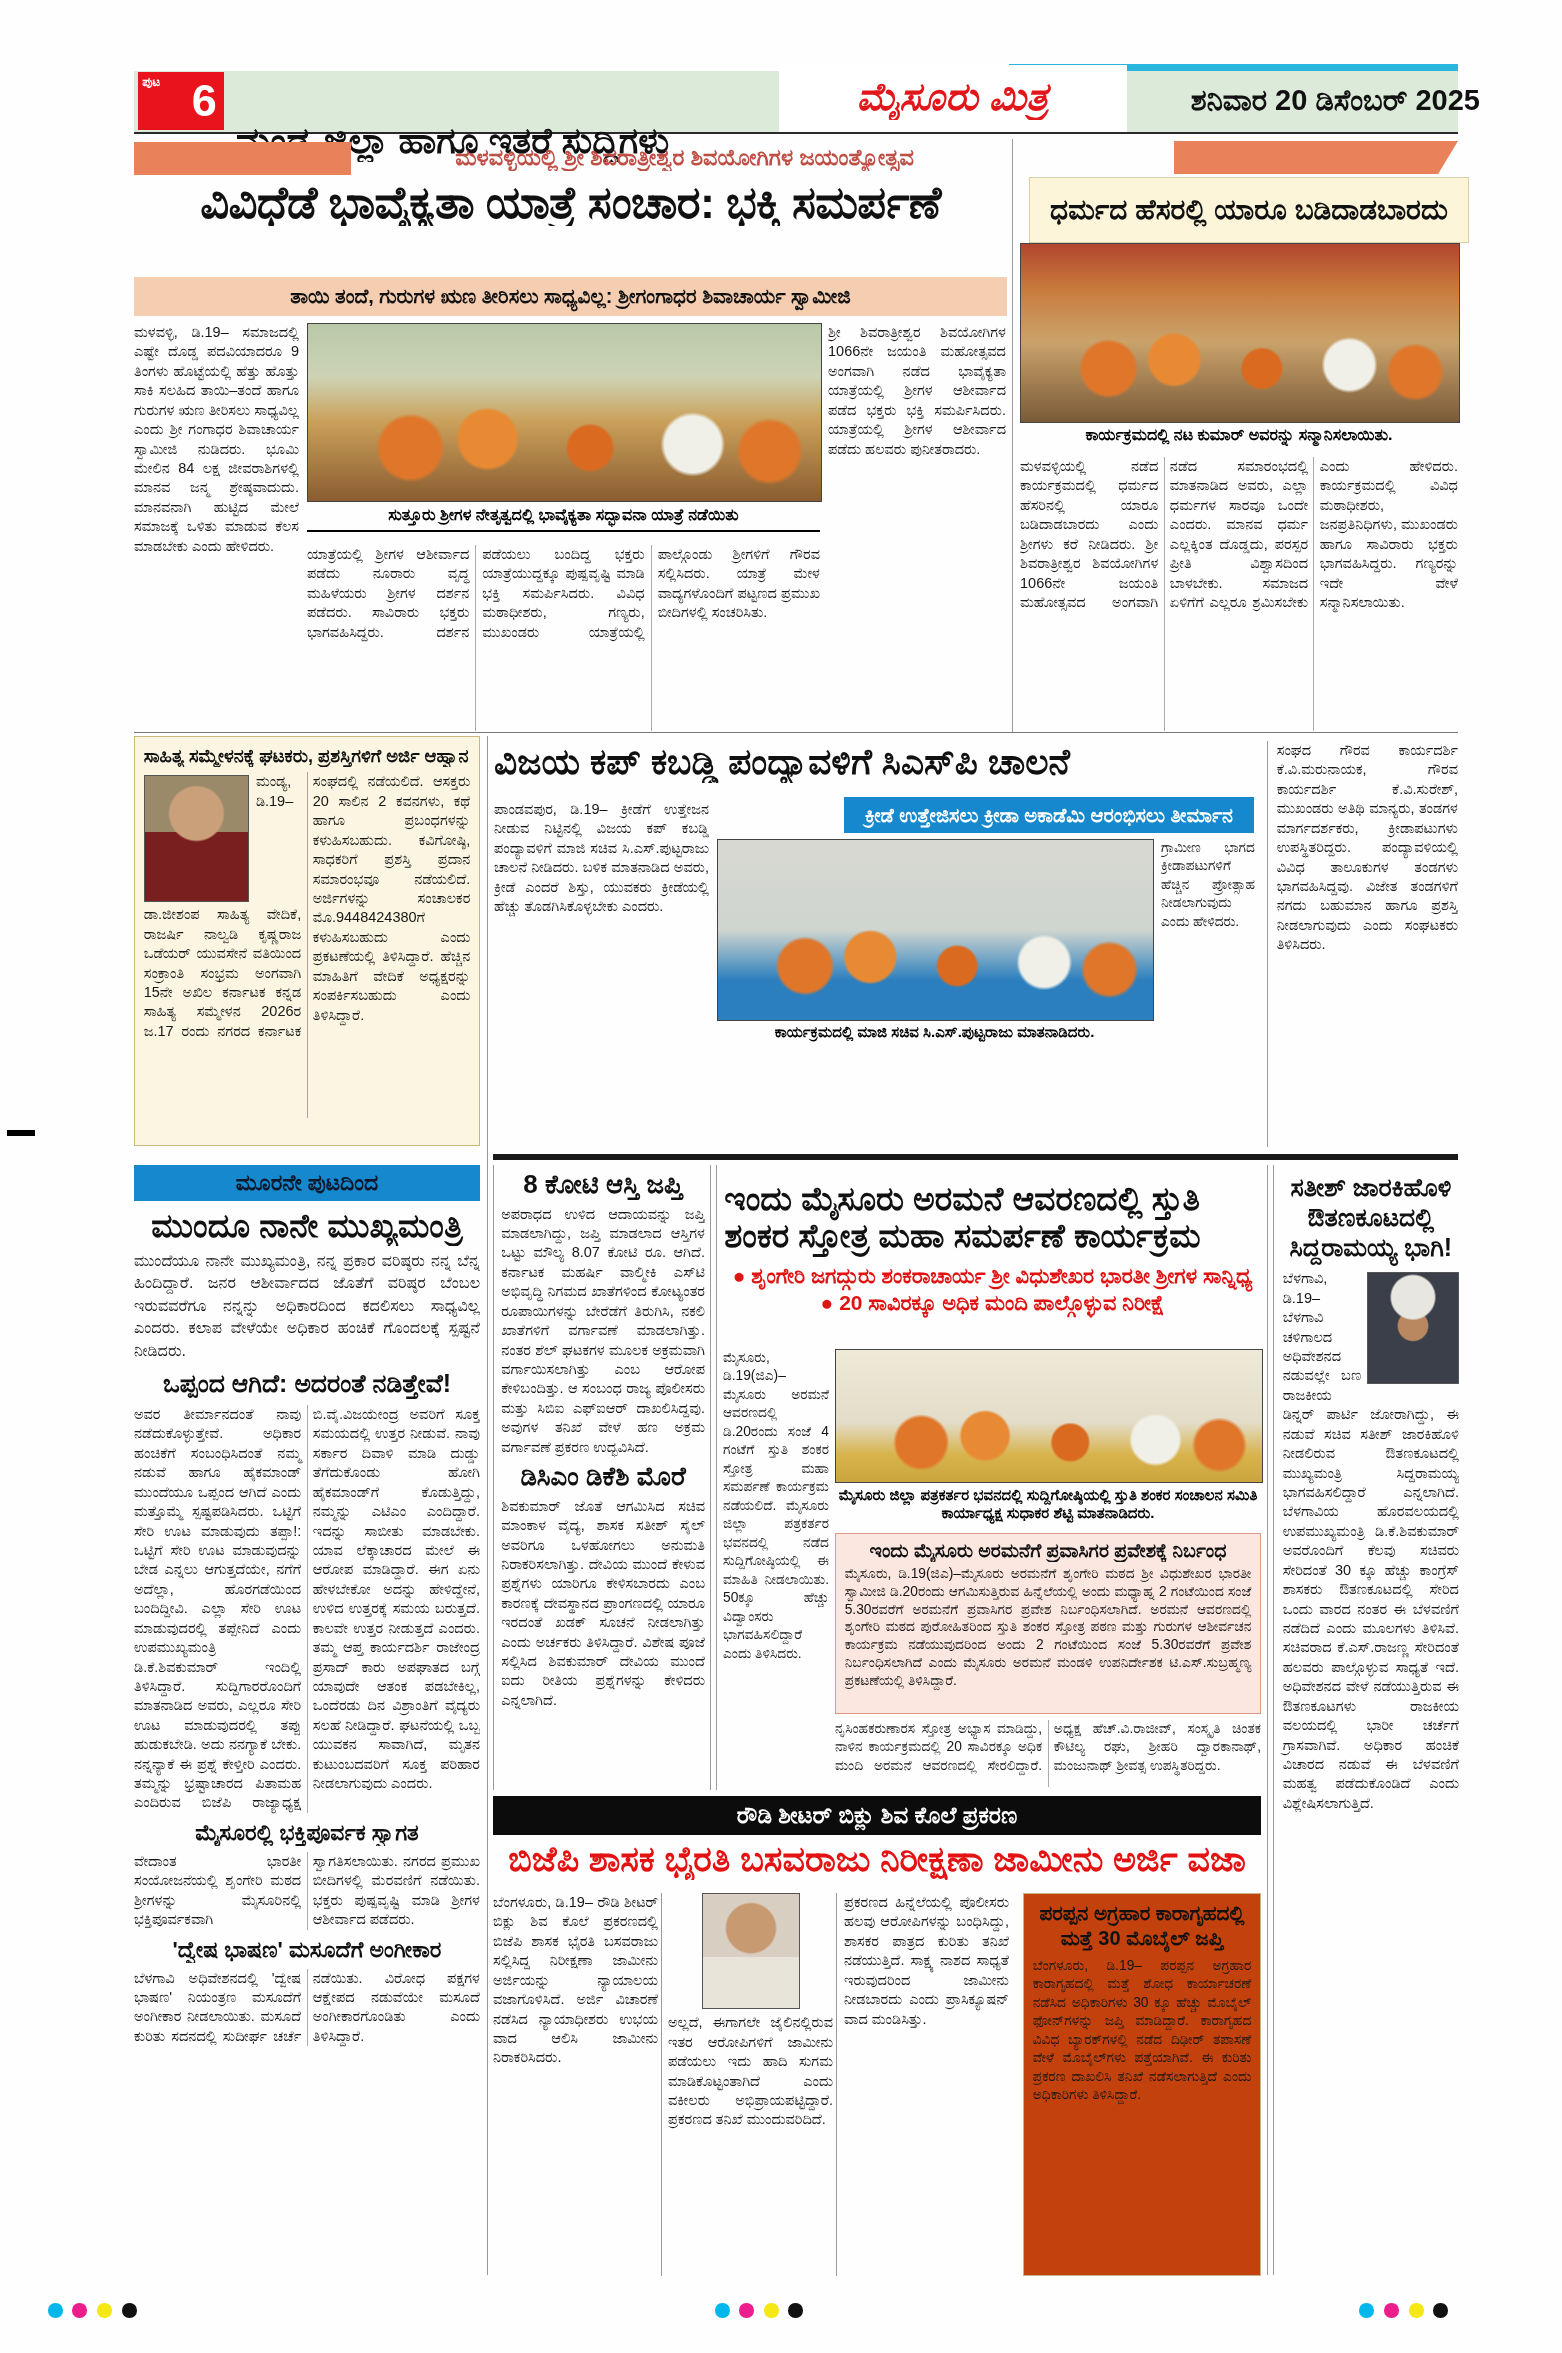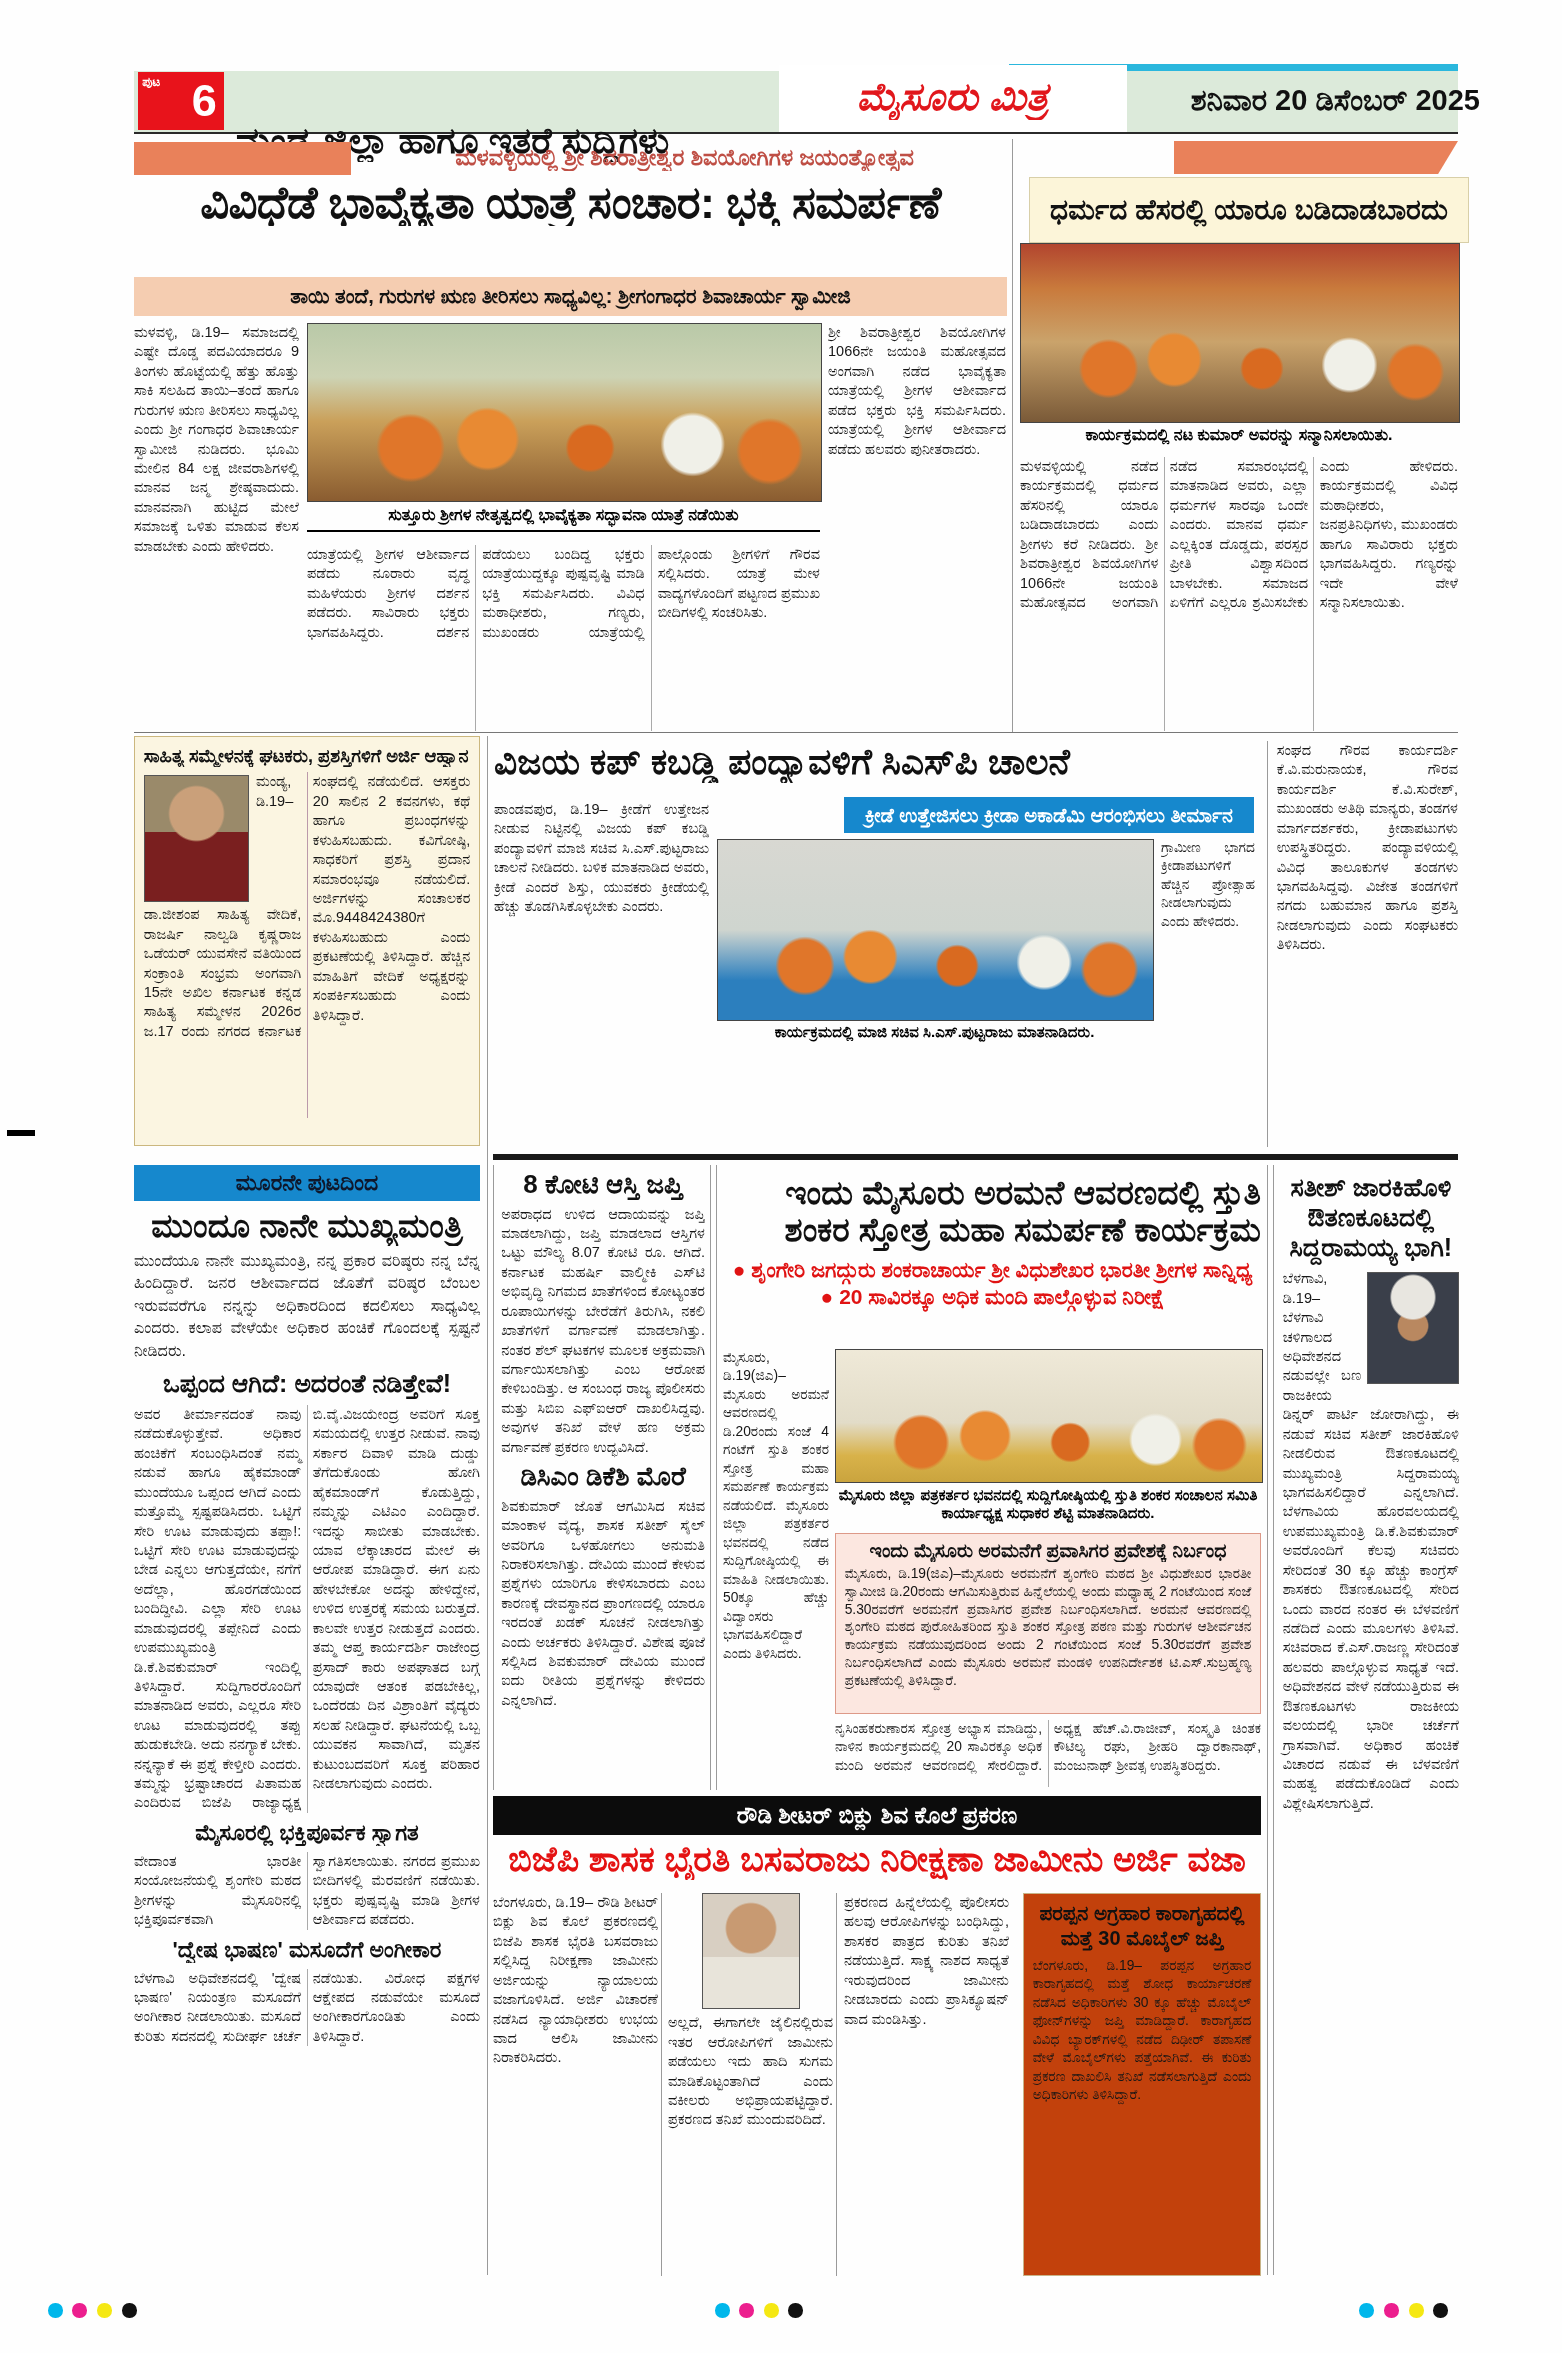--- a/index.html
+++ b/index.html
@@ -69,21 +69,21 @@
   .cm-headline{font-size:33px;font-weight:bold;text-align:center;margin:5.8px 0 4.3px 0;white-space:nowrap;overflow:hidden;}
   .cm-intro{font-size:16px;line-height:1.4;text-align:justify;}
   .sub-head1{font-size:25px;font-weight:bold;text-align:center;margin:7.2px 0 5.8px 0;white-space:nowrap;overflow:hidden;}
   .sub-head2{font-size:22px;font-weight:bold;text-align:center;margin:7.2px 0 5.8px 0;white-space:nowrap;overflow:hidden;}
   .twocol{columns:2;column-gap:11.6px;column-rule:0.7px solid #aaa;}
   
   .asti-col{position:absolute;left:493px;top:1165px;width:212px;height:625px;overflow:hidden;border-left:0.7px solid #9a9a9a;padding-left:7.2px;box-sizing:border-box;}
   .asti-head{font-size:26px;font-weight:bold;text-align:center;margin:4.3px 0;white-space:nowrap;overflow:hidden;}
   
   .stuti-block{position:absolute;left:716px;top:1165px;width:545px;height:625px;overflow:hidden;border-left:0.7px solid #9a9a9a;padding-left:7.2px;box-sizing:border-box;}
-  .stuti-head{font-size:33px;font-weight:bold;text-align:right;line-height:1.12;margin-top:10px;}
+  .stuti-head{font-size:33px;font-weight:bold;text-align:left;line-height:1.12;margin-top:16px;}
   .stuti-bullets{color:#e01313;font-size:21px;font-weight:bold;text-align:center;line-height:1.3;margin-top:7.2px;}
   .stuti-colL{position:absolute;left:723px;top:1349px;width:106px;height:435px;overflow:hidden;font-size:13.8px;}
   .ph-press{left:835px;top:1349px;width:426px;height:132px;
     background:linear-gradient(180deg,#efe9d8 0%,#e2dcc8 55%,#d8b24a 80%,#caa43e 100%),#ccc;}
   .stuti-caption{position:absolute;left:835px;top:1486px;width:426px;font-size:15px;}
   .pink-box{position:absolute;left:835px;top:1533px;width:426px;height:181px;background:#fce7e0;border:0.7px solid #d98;box-sizing:border-box;padding:5.8px 8.7px;overflow:hidden;}
   .pink-title{font-size:19px;font-weight:bold;text-align:center;margin-bottom:2.9px;white-space:nowrap;overflow:hidden;}
   .pink-body{font-size:13.8px;line-height:1.3;text-align:justify;}
   .stuti-below{position:absolute;left:835px;top:1720px;width:426px;height:67px;overflow:hidden;columns:2;column-gap:11.6px;column-rule:0.7px solid #aaa;font-size:13.8px;}
   

